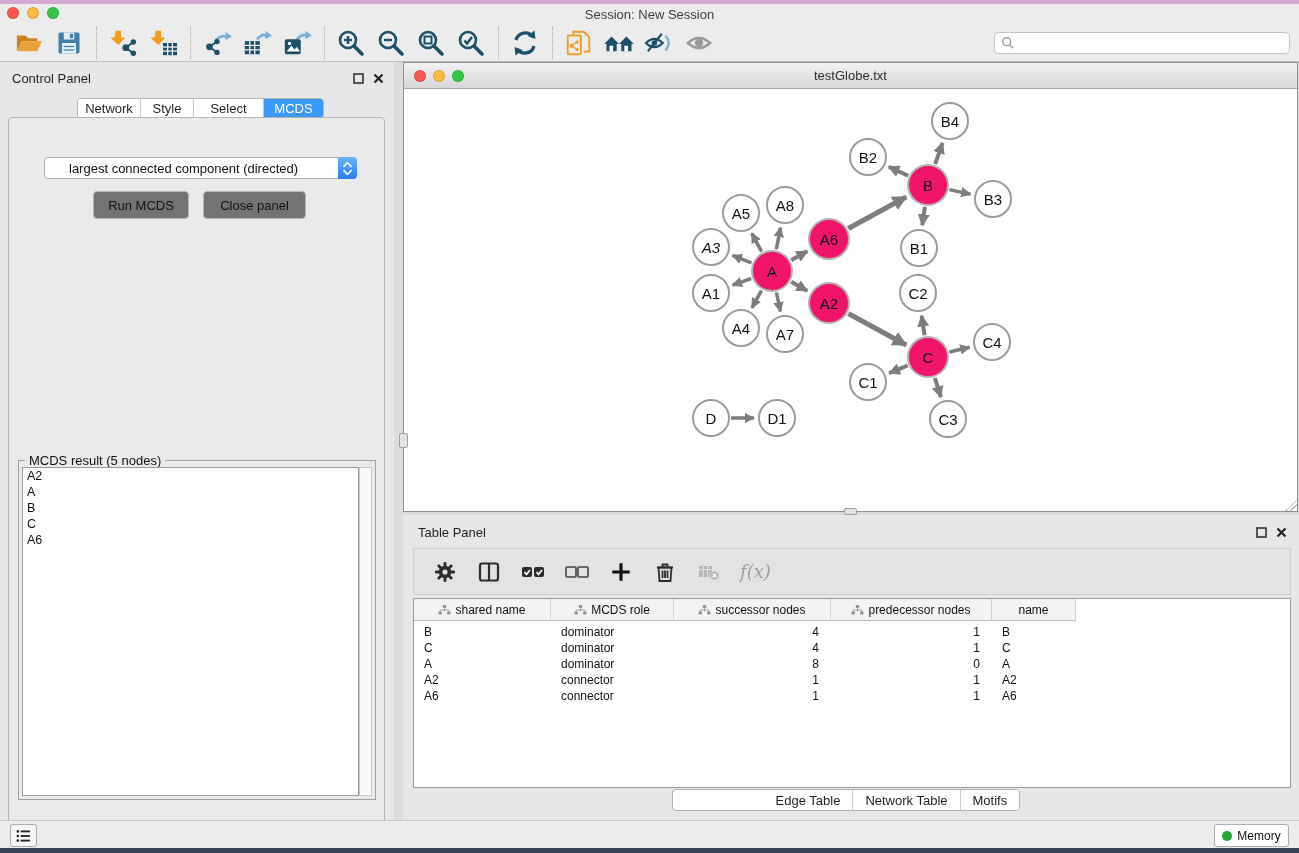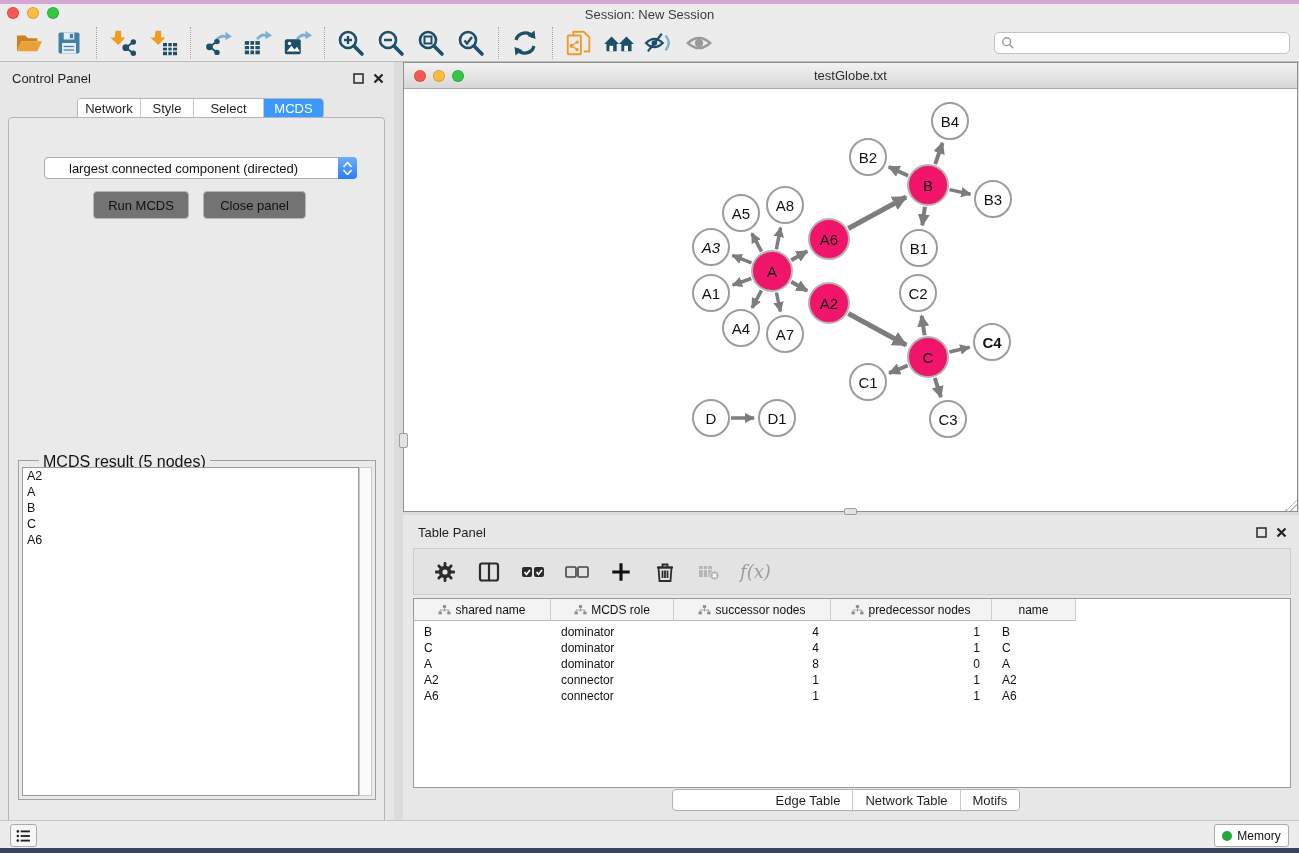--- a/index.html
+++ b/index.html
@@ -41,21 +41,21 @@
   .combo { position:absolute; left:35px; top:39px; width:313px; height:22px; background:#fff;
     border:1px solid #adadad; border-radius:4px; display:flex; align-items:center; }
   .combo-text { flex:1; font-size:13px; color:#111; padding-left:24px; white-space:nowrap; overflow:hidden; }
   .combo-step { width:19px; height:22px; margin:-1px -1px -1px 0; border-radius:0 4px 4px 0;
     background:linear-gradient(#6cb1fc,#2a7df4); display:flex; flex-direction:column;
     align-items:center; justify-content:center; gap:1px; }
   .btn { position:absolute; height:28px; background:#737373; border:1px solid #b6b6b6; border-radius:4px;
     font-size:13px; color:#111; display:flex; align-items:center; justify-content:center; }
 
   .groupbox { position:absolute; left:9px; top:342px; width:358px; height:340px; border:1px solid #a0a0a0; }
-  .gb-legend { position:absolute; left:20px; top:-8px; background:#eaeaea; padding:0 4px; font-size:16px; color:#111; }
+  .gb-legend { position:absolute; left:6px; top:-8px; background:#eaeaea; padding:0 4px; font-size:13px; color:#111; }
   .gb-list { position:absolute; left:3px; top:6px; right:16px; bottom:3px; background:#fff; border:1px solid #9a9a9a; }
   .gb-scroll { position:absolute; top:6px; right:3px; bottom:3px; width:13px; background:#fafafa; border:1px solid #c9c9c9; }
   .gb-item { font-size:12.5px; color:#111; padding-left:4px; height:16px; line-height:16px; }
 
   
   .net-window { position:absolute; left:403px; top:62px; width:895px; height:450px;
     border:1px solid #8f8f8f; background:#fff; }
   .net-titlebar { position:absolute; left:0; top:0; right:0; height:26px;
     background:linear-gradient(#f2f2f2,#d7d7d7); border-bottom:1px solid #a8a8a8; }
   .net-title { position:absolute; left:0; right:0; top:5px; text-align:center; font-size:13px; color:#2d2d2d; }
@@ -374,21 +374,21 @@
       <div class="gnode" style="left: 318px; top: 105px; width: 38px; height: 38px;">A5</div>
       <div class="gnode sel" style="left: 404px; top: 129px; width: 42px; height: 42px;">A6</div>
       <div class="gnode" style="left: 288px; top: 139px; width: 38px; height: 38px; font-style: italic;">A3</div>
       <div class="gnode" style="left: 496px; top: 140px; width: 38px; height: 38px;">B1</div>
       <div class="gnode sel" style="left: 347px; top: 161px; width: 42px; height: 42px;">A</div>
       <div class="gnode" style="left: 288px; top: 185px; width: 38px; height: 38px;">A1</div>
       <div class="gnode" style="left: 495px; top: 185px; width: 38px; height: 38px;">C2</div>
       <div class="gnode sel" style="left: 404px; top: 193px; width: 42px; height: 42px;">A2</div>
       <div class="gnode" style="left: 318px; top: 220px; width: 38px; height: 38px;">A4</div>
       <div class="gnode" style="left: 362px; top: 226px; width: 38px; height: 38px;">A7</div>
-      <div class="gnode" style="left: 569px; top: 234px; width: 38px; height: 38px; font-weight: bold;">C4</div>
+      <div class="gnode" style="left: 569px; top: 234px; width: 38px; height: 38px;">C4</div>
       <div class="gnode sel" style="left: 503px; top: 247px; width: 42px; height: 42px;">C</div>
       <div class="gnode" style="left: 445px; top: 274px; width: 38px; height: 38px;">C1</div>
       <div class="gnode" style="left: 525px; top: 311px; width: 38px; height: 38px;">C3</div>
       <div class="gnode" style="left: 288px; top: 310px; width: 38px; height: 38px;">D</div>
       <div class="gnode" style="left: 354px; top: 310px; width: 38px; height: 38px;">D1</div>
     </div>
   <div class="grip-left"></div>
   <div class="grip-bottom"></div>
   <div class="resize-corner"></div>
 </div>

